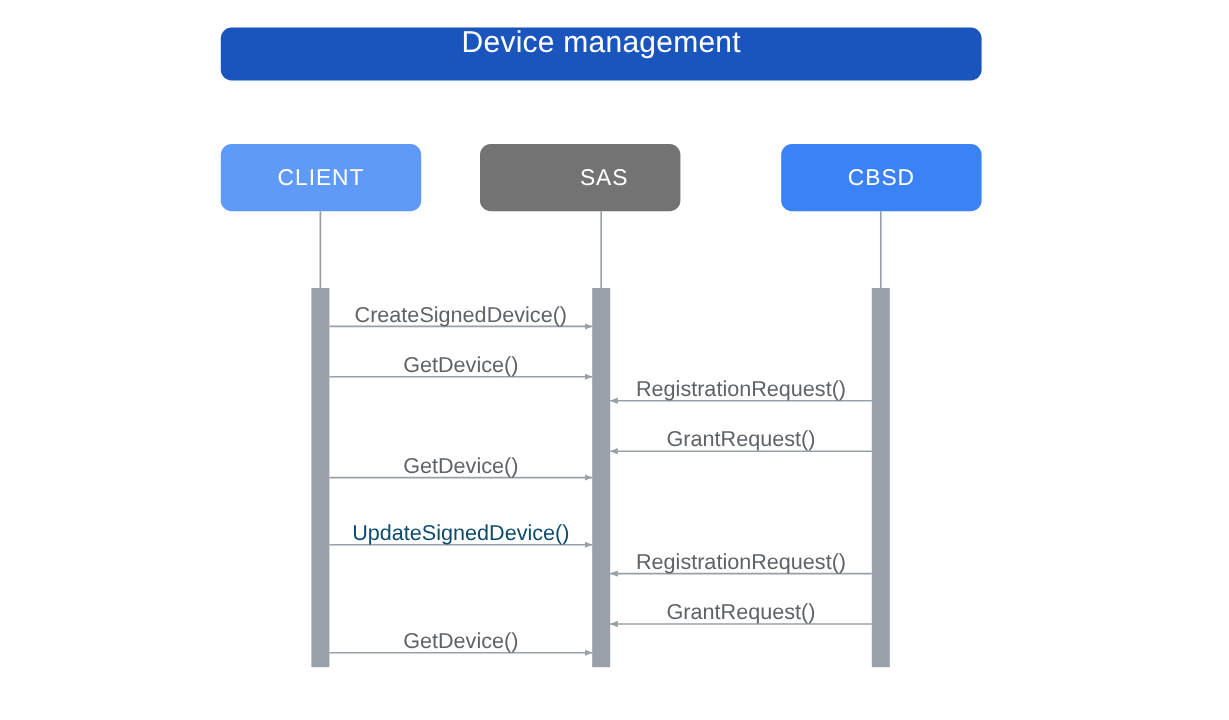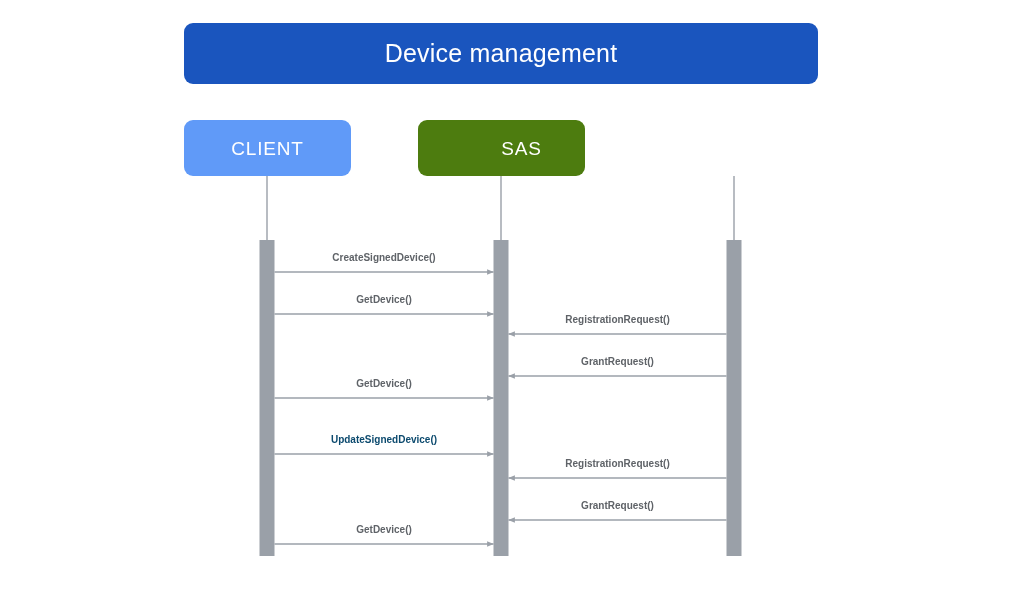--- a/index.html
+++ b/index.html
@@ -21,25 +21,25 @@
     width: 1024px;
     height: 600px;
   }
 
   
   .title-bar {
     position: absolute;
     left: 184px;
     top: 23px;
     width: 634px;
-    height: 61px;
+    height: 44px;
     border-radius: 9px;
     background: #1a55be;
     display: flex;
-    align-items: center;
+    align-items: flex-start;
     justify-content: center;
     box-sizing: border-box;
   }
   .title-bar .title-text {
     color: #ffffff;
     font-size: 25px;
     font-weight: 400;
     letter-spacing: 0.2px;
     line-height: 1;
     white-space: nowrap;
@@ -63,41 +63,44 @@
     font-weight: 400;
     letter-spacing: 0.8px;
     line-height: 1;
     white-space: nowrap;
   }
 
   
   .msg-label {
     position: absolute;
     color: #5f6368;
-    font-size: 10px;
-    font-weight: 700;
+    font-size: 18px;
+    font-weight: 400;
     line-height: 1;
     white-space: nowrap;
     transform: translate(-50%, 0);
   }
 </style>
 </head>
 <body>
 
 <div id="canvas">
 
   <div class="title-bar" style="background: rgb(26, 85, 190);">
     <span class="title-text">Device management</span>
   </div>
 
   <div class="participant" id="p-client" style="left: 184px; background: rgb(96, 154, 248);">
     <span class="participant-label">CLIENT</span>
   </div>
-  <div class="participant" id="p-sas" style="left: 418px; background: #4d7c0f; padding-left: 40px;">
+  <div class="participant" id="p-sas" style="left: 400px; background: #737373; padding-left: 40px;">
     <span class="participant-label">SAS</span>
+  </div>
+  <div class="participant" id="p-cbsd" style="left: 651px; background: rgb(59, 130, 246);">
+    <span class="participant-label">CBSD</span>
   </div>
 
   <svg id="diagram-svg" width="1024" height="600" style="position:absolute; left:0; top:0; overflow:visible;">
     <defs>
       <marker id="arrow-right" markerWidth="7" markerHeight="7" refX="6.4" refY="3" orient="auto" markerUnits="userSpaceOnUse">
         <path d="M0,0.35 L6.6,3 L0,5.65 z" fill="#9aa0a8"></path>
       </marker>
       <marker id="arrow-left" markerWidth="7" markerHeight="7" refX="6.4" refY="3" orient="auto" markerUnits="userSpaceOnUse">
         <path d="M0,0.35 L6.6,3 L0,5.65 z" fill="#9aa0a8"></path>
       </marker>

